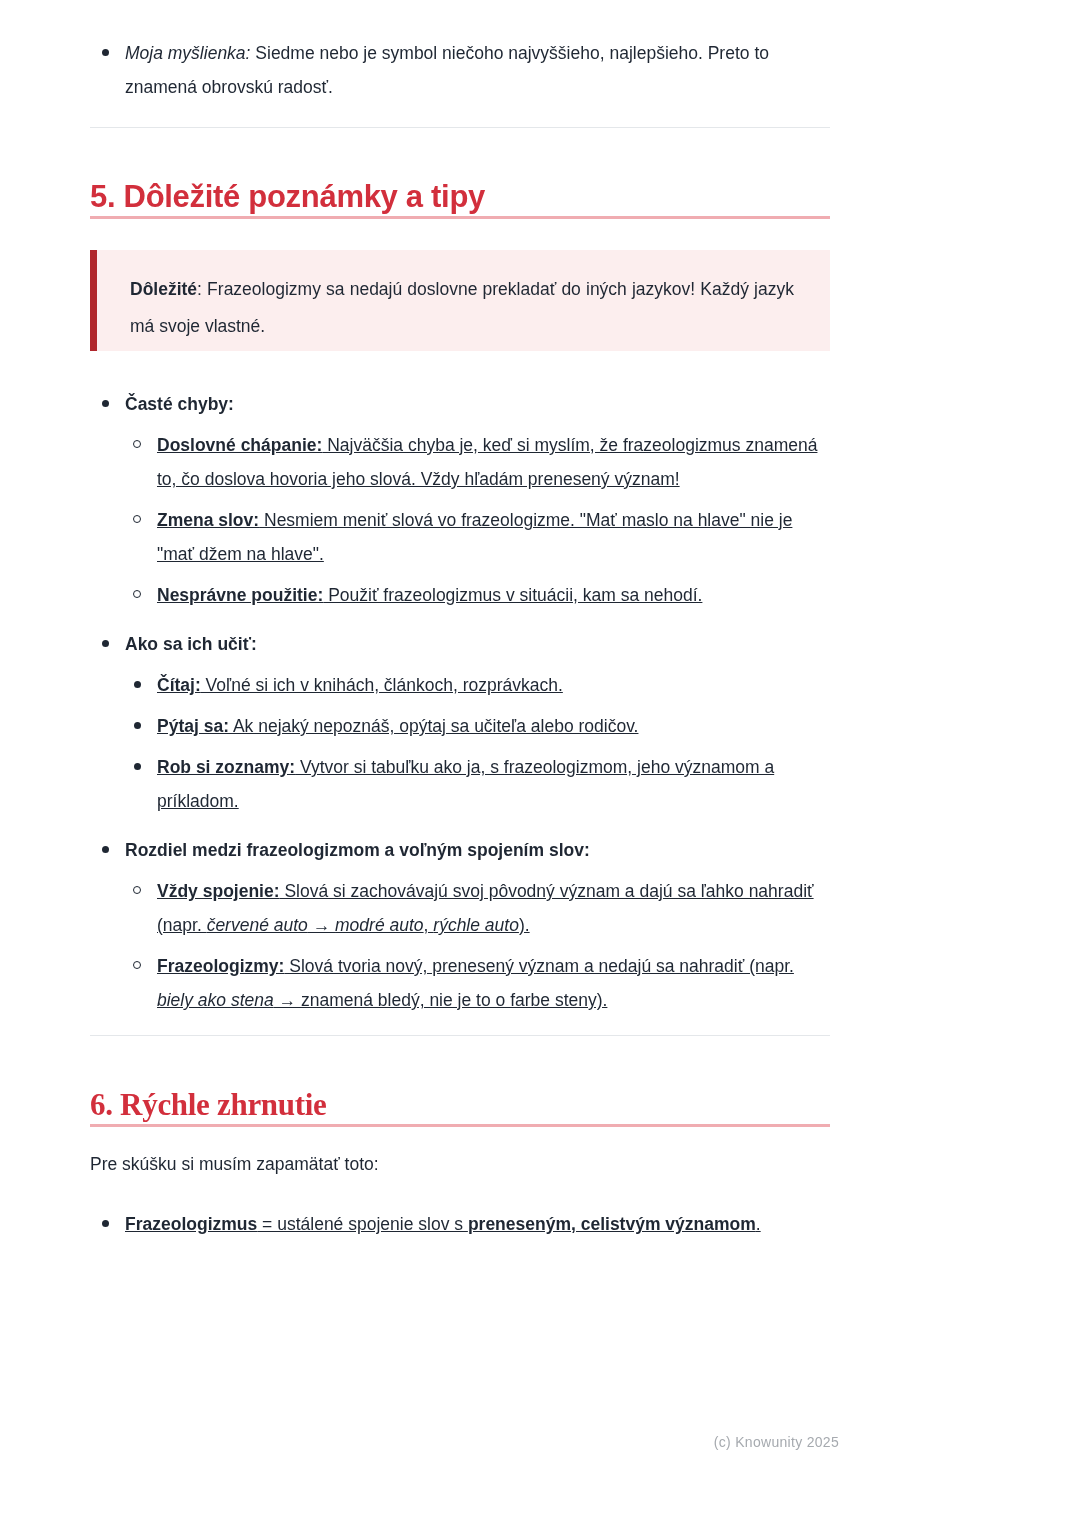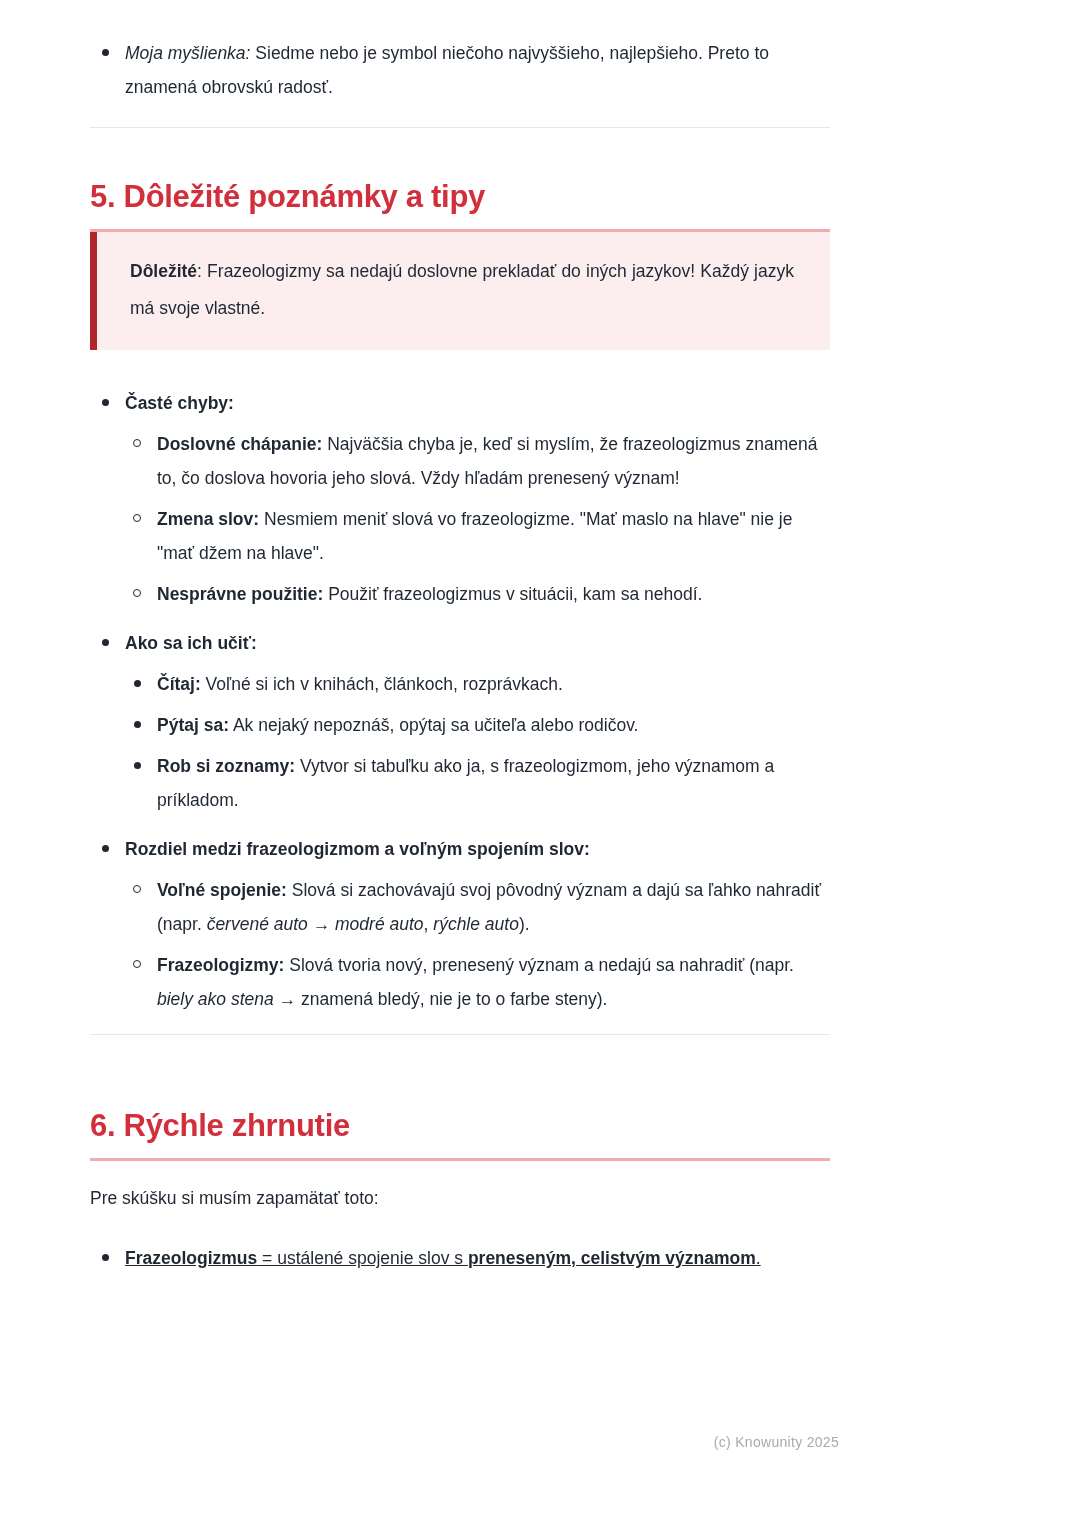--- a/index.html
+++ b/index.html
@@ -39,53 +39,53 @@
     height: 0;
   }
   .divider-1 { margin-top: 23px; }
   .divider-2 { margin-top: 18px; }
   h2.section-heading {
     color: var(--accent_red, #d22f3c);
     font-size: 31px;
     line-height: 38px;
     font-weight: bold;
     letter-spacing: -0.3px;
-    padding-bottom: 13px;
     border-bottom: 3px solid var(--underline_pink, #f0acb1);
   }
   .h5 { margin-top: 50px; }
-  .h6 { margin-top: 72px; }
+  .h6 { margin-top: 50px; font-family: Liberation Serif, serif; }
   
   .intro-list { margin-top: 50px; }
   
   .callout {
+    margin-top: 31px;
     background: var(--callout_bg, #fceeee);
     border-left: 7px solid var(--callout_border, #b0262c);
-    padding: 21px 36px 23px 33px;
+    padding: 21px 36px 6px 33px;
   }
   .callout p {
     line-height: 37px;
     text-align: justify;
     text-align-last: left;
   }
   
   ul { list-style: none; }
   .ul1 { margin-top: 36px; }
   .ul1 > li { position: relative; padding-left: 35px; margin-bottom: 15px; }
   .ul1 > li:last-child { margin-bottom: 0; }
   .ul1 > li::before {
     content: "";
     position: absolute;
     left: 12px; top: 13px;
     width: 7px; height: 7px;
     border-radius: 50%;
     background: var(--text, #1f2733);
   }
   .ul2 { margin-top: 6px; }
-  .ul2 > li { position: relative; padding-left: 32px; margin-top: 7px; }
+  .ul2 > li { position: relative; padding-left: 32px; margin-top: 7px; text-decoration: underline; }
   .ul2.circle > li::before {
     content: "";
     position: absolute;
     left: 8px; top: 12px;
     width: 6px; height: 6px;
     border-radius: 50%;
     border: 1.7px solid var(--text, #1f2733);
     background: transparent;
   }
   .ul2.disc > li::before {
@@ -151,21 +151,21 @@
         <ul class="ul2 disc">
           <li><b class="lead">Čítaj:</b><span> Voľné si ich v knihách, článkoch, rozprávkach.</span></li>
           <li><b class="lead">Pýtaj sa:</b><span> Ak nejaký nepoznáš, opýtaj sa učiteľa alebo rodičov.</span></li>
           <li><b class="lead">Rob si zoznamy:</b><span> Vytvor si tabuľku ako ja, s frazeologizmom, jeho významom a príkladom.</span></li>
         </ul>
       </li>
 
       <li>
         <b>Rozdiel medzi frazeologizmom a voľným spojením slov:</b>
         <ul class="ul2 circle">
-          <li><b class="lead">Voľné spojenie:</b><span> Slová si zachovávajú svoj pôvodný význam a dajú sa ľahko nahradiť (napr. </span><i class="em">červené auto</i><span> → </span><i class="em">modré auto</i><span>, </span><i class="em">rýchle auto</i><span>).</span></li>
+          <li><b class="lead">Vždy spojenie:</b><span> Slová si zachovávajú svoj pôvodný význam a dajú sa ľahko nahradiť (napr. </span><i class="em">červené auto</i><span> → </span><i class="em">modré auto</i><span>, </span><i class="em">rýchle auto</i><span>).</span></li>
           <li><b class="lead">Frazeologizmy:</b><span> Slová tvoria nový, prenesený význam a nedajú sa nahradiť (napr. </span><i class="em">biely ako stena</i><span> → znamená bledý, nie je to o farbe steny).</span></li>
         </ul>
       </li>
 
     </ul>
 
     <hr class="divider divider-2">
 
     <h2 class="section-heading h6">6. Rýchle zhrnutie</h2>
 

